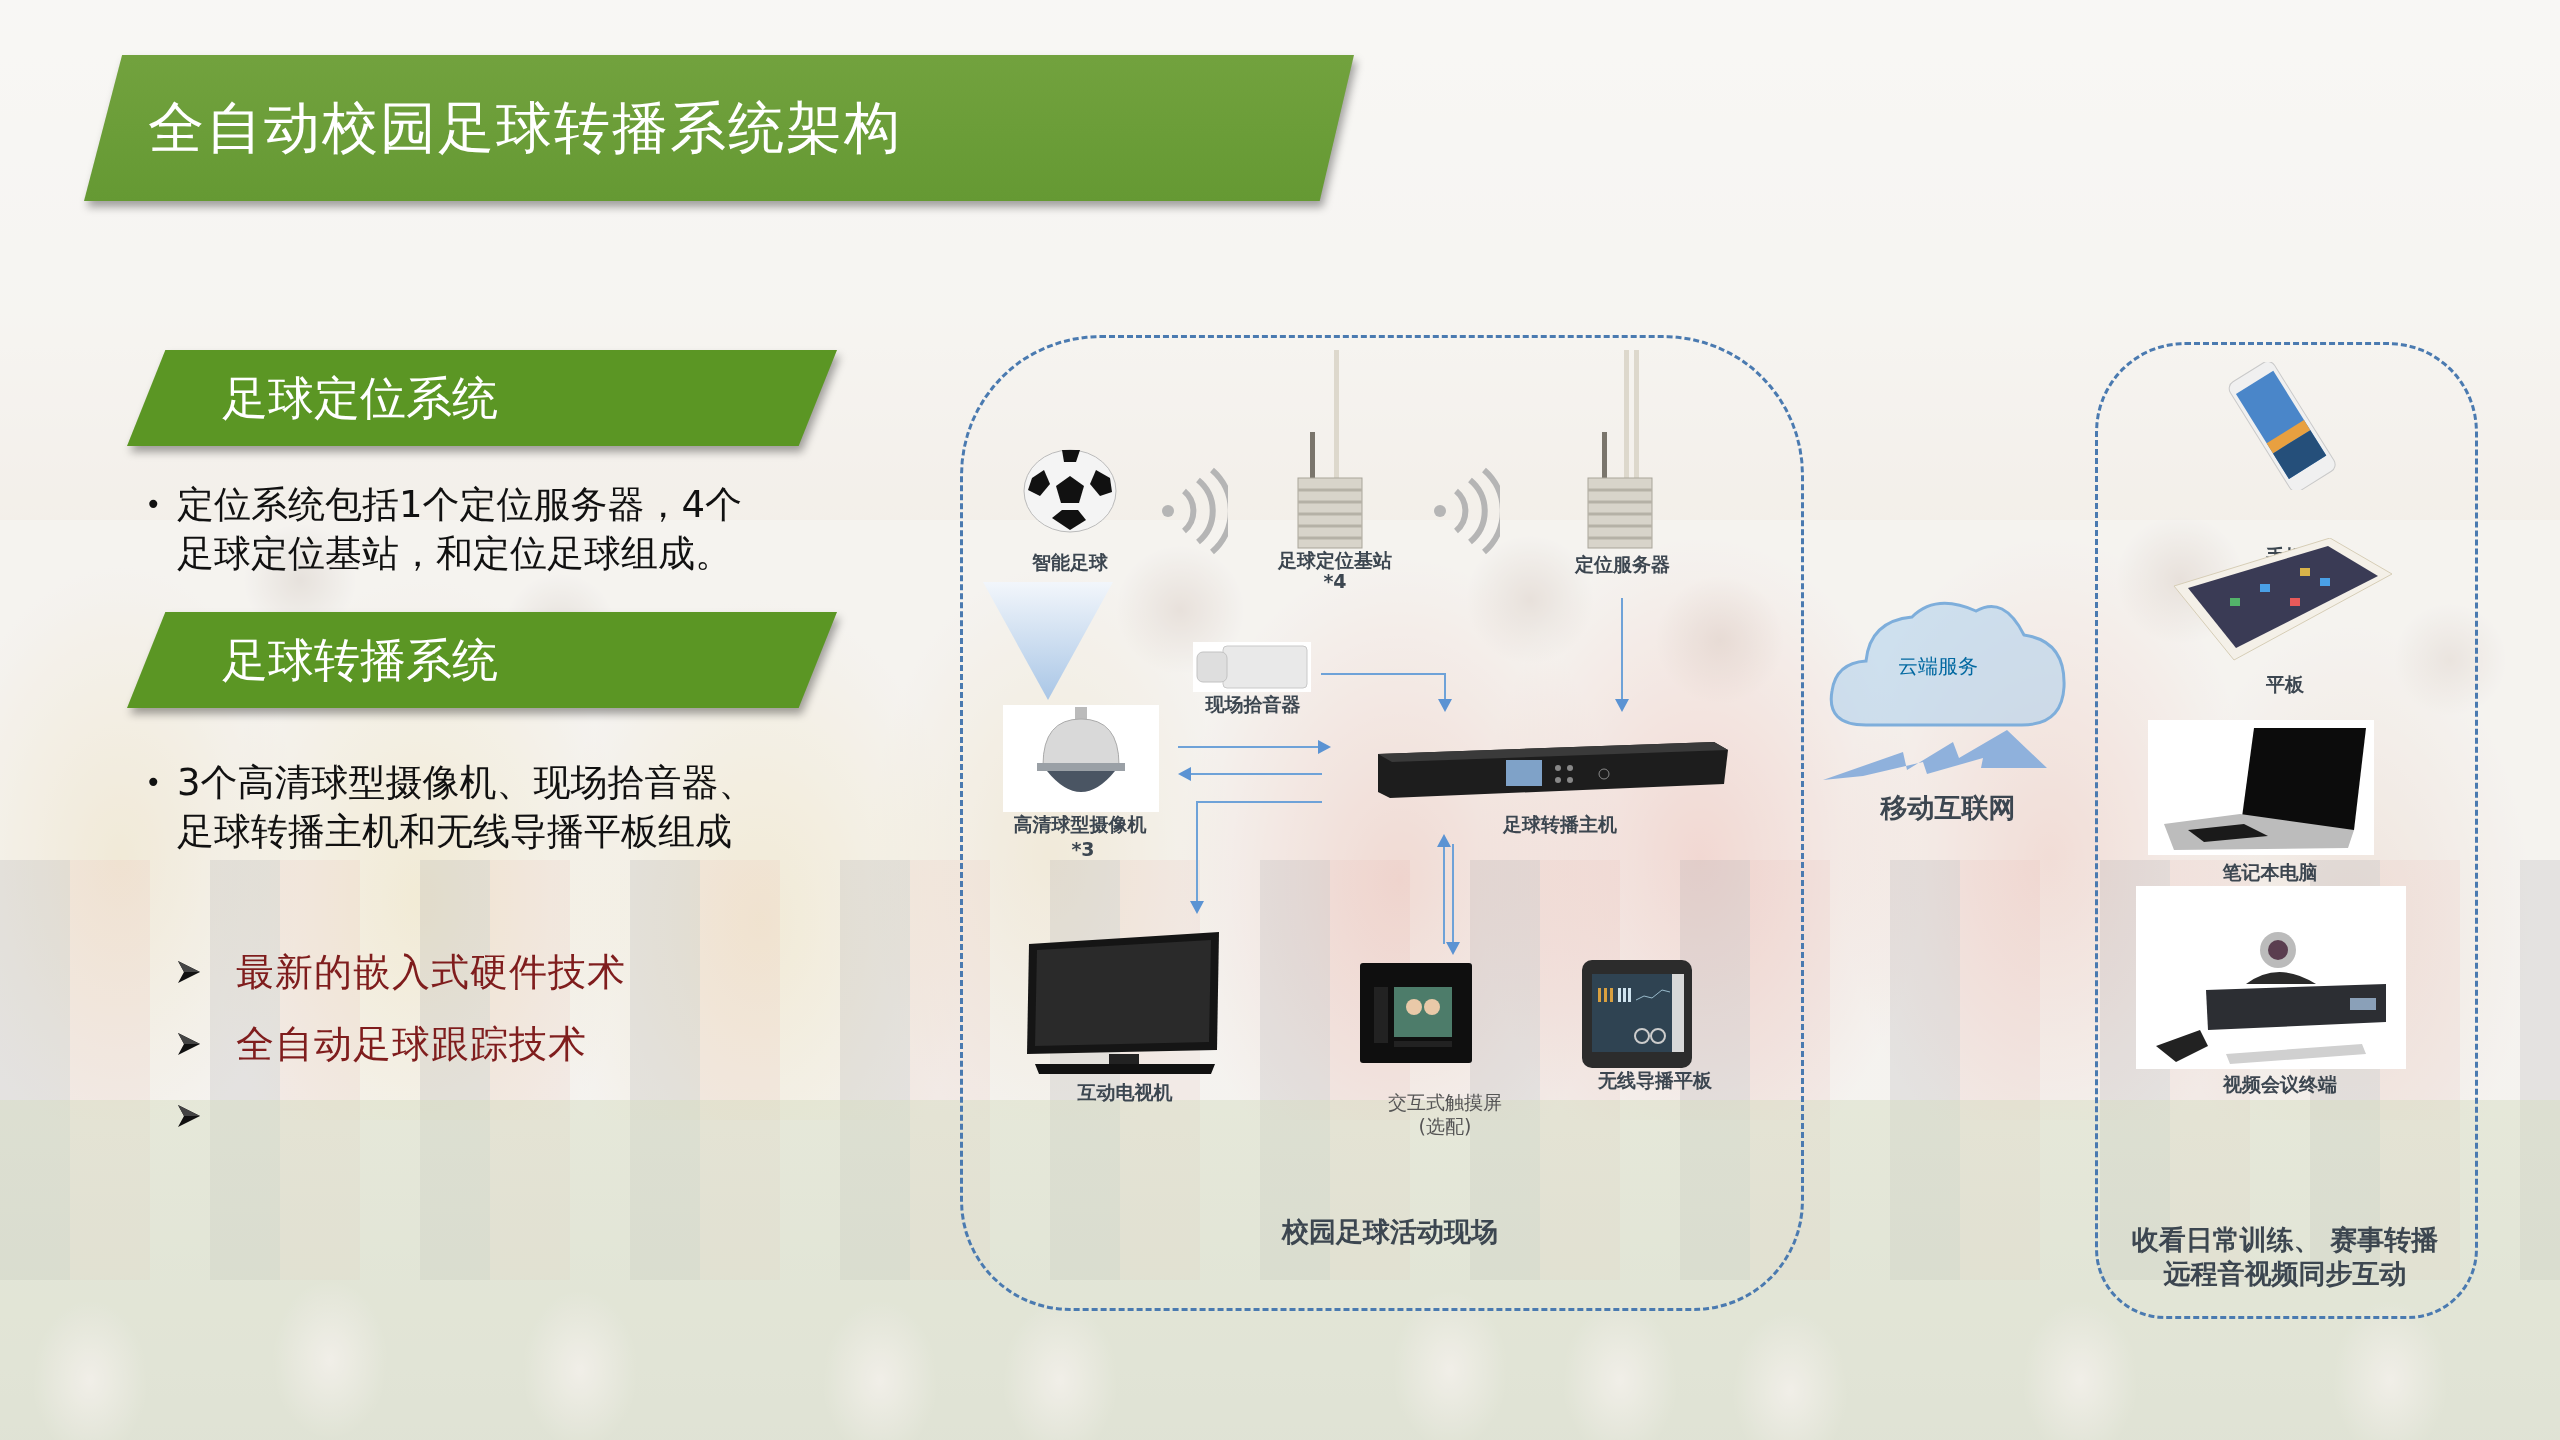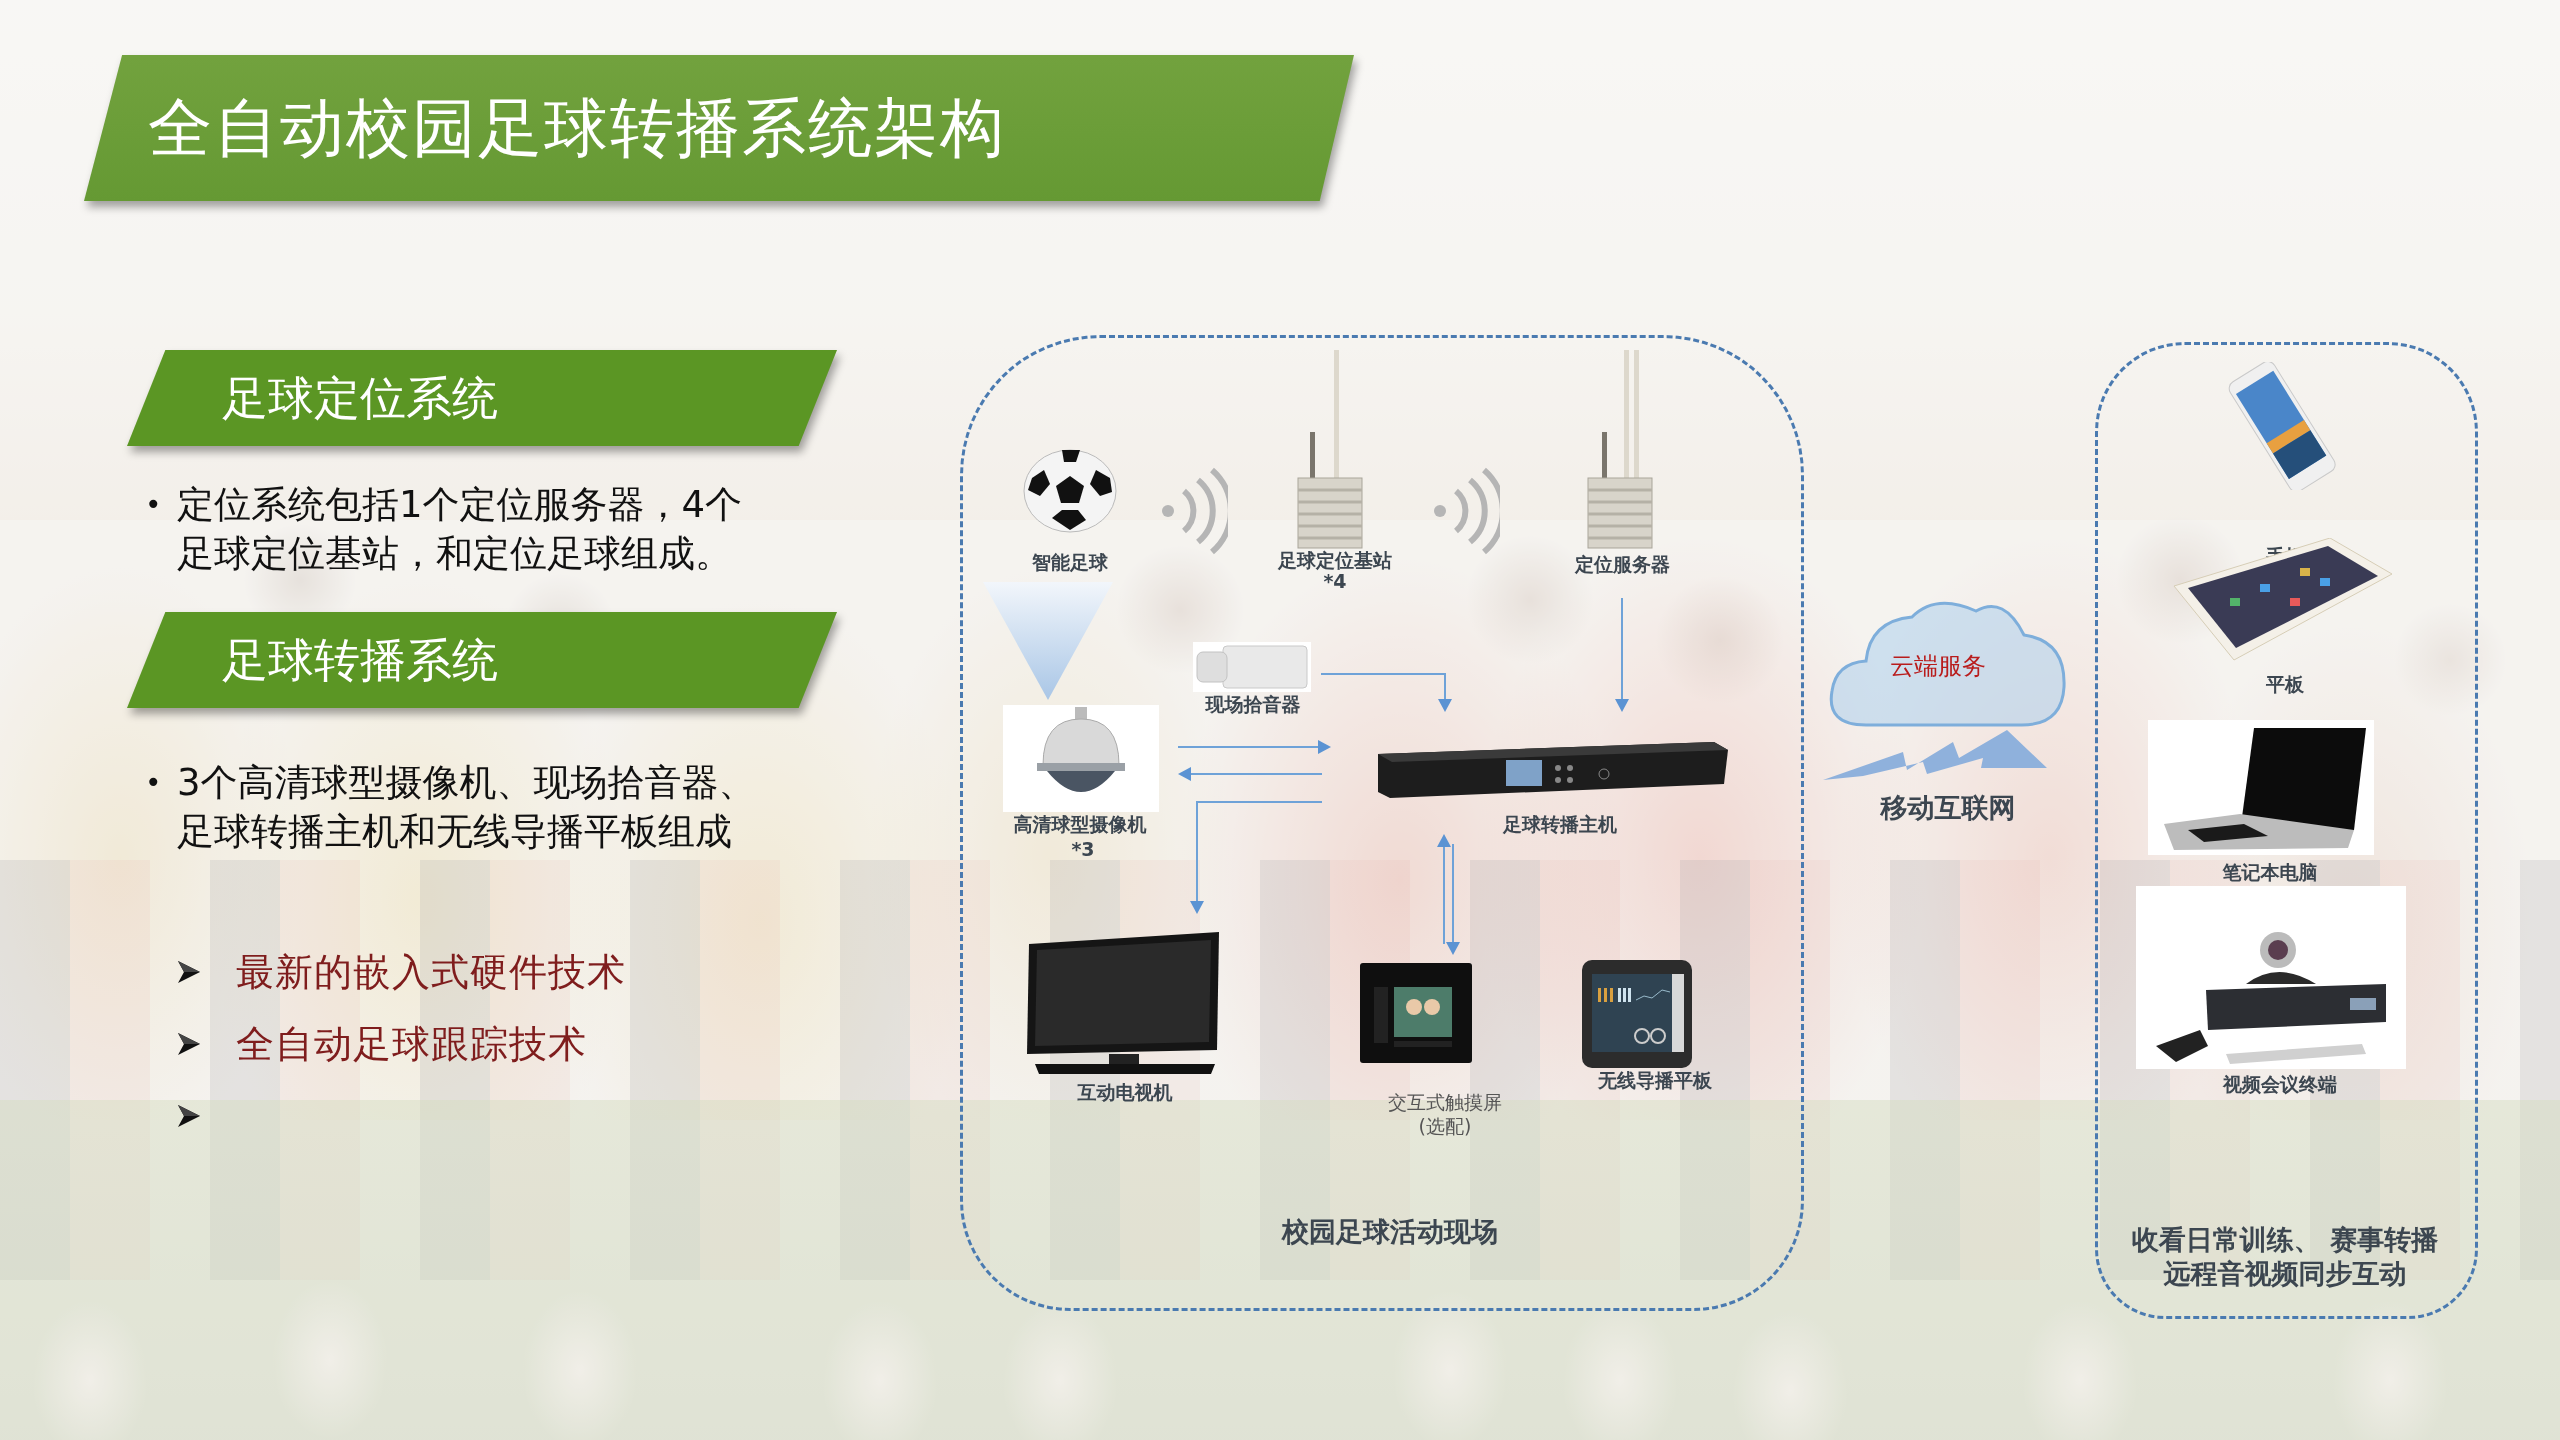--- a/index.html
+++ b/index.html
@@ -56,21 +56,21 @@
   .bg .veil { position: absolute; inset: 0; background: rgba(246,244,240,0.55); }
 
   
   .banner { position: absolute; color: #fff; box-sizing: border-box;
     filter: drop-shadow(3px 6px 4px rgba(0,0,0,0.35)); }
   .banner .shape { position: absolute; inset: 0; }
   .title-banner { left: 84px; top: 55px; width: 1270px; height: 146px; }
   .title-banner .shape { background: linear-gradient(180deg, #72a23e 0%, #659933 100%);
     clip-path: polygon(3% 0, 100% 0, 97.3% 100%, 0 100%); }
   .title-banner .text { position: absolute; left: 64px; top: 0; height: 124px; line-height: 146px;
-    font-family: "DejaVu Serif", "Liberation Serif", serif; font-size: 64px; letter-spacing: 2px; white-space: nowrap; }
+    font-family: "DejaVu Serif", "Liberation Serif", serif; font-size: 56px; letter-spacing: 2px; white-space: nowrap; }
 
   .section-banner { left: 127px; width: 710px; height: 96px; }
   .section-banner .shape { background: #5b9624;
     clip-path: polygon(5.4% 0, 100% 0, 94.6% 100%, 0 100%); }
   .section-banner .text { position: absolute; left: 95px; top: 0; height: 96px; line-height: 96px;
     font-family: "DejaVu Serif", "Liberation Serif", serif; font-size: 46px; white-space: nowrap; }
   #sec1 { top: 350px; }
   #sec2 { top: 612px; }
 
   
@@ -355,21 +355,21 @@
 </div>
 <div class="dlabel" style="left:1580px;top:1068px;width:150px;">无线导播平板</div>
 
 <div class="dlabel big" style="left:1230px;top:1182px;width:320px;margin-top:32px;">校园足球活动现场</div>
 
 <div class="device" style="left:1826px;top:595px;">
   <svg width="246" height="140" viewBox="0 0 246 140">
     <path d="M40 130 Q0 130 6 96 Q10 68 40 66 Q44 26 86 22 Q110 -2 150 16 Q178 0 198 40 Q240 46 238 92 Q236 130 196 130 Z" fill="rgba(173,208,236,0.55)" stroke="#7eaedb" stroke-width="3"></path>
   </svg>
 </div>
-<div class="dlabel light" style="left:1868px;top:654px;width:140px;font-size:24px;color:#b91c1c;">云端服务</div>
+<div class="dlabel light" style="left:1868px;top:654px;width:140px;font-size:20px;color:#0369a1;">云端服务</div>
 <div class="device" style="left:1823px;top:730px;">
   <svg width="224" height="52" viewBox="0 0 224 52">
     <polygon points="0,50 80,22 84,40 130,12 136,28 184,0 224,38 158,38 160,28 104,44 100,32 40,46" fill="#8fb1dc"></polygon>
   </svg>
 </div>
 <div class="dlabel big" style="left:1848px;top:790px;width:200px;">移动互联网</div>
 
 <div class="dash-box" id="box-remote"></div>
 
 <div class="device" style="left:2228px;top:362px;">

